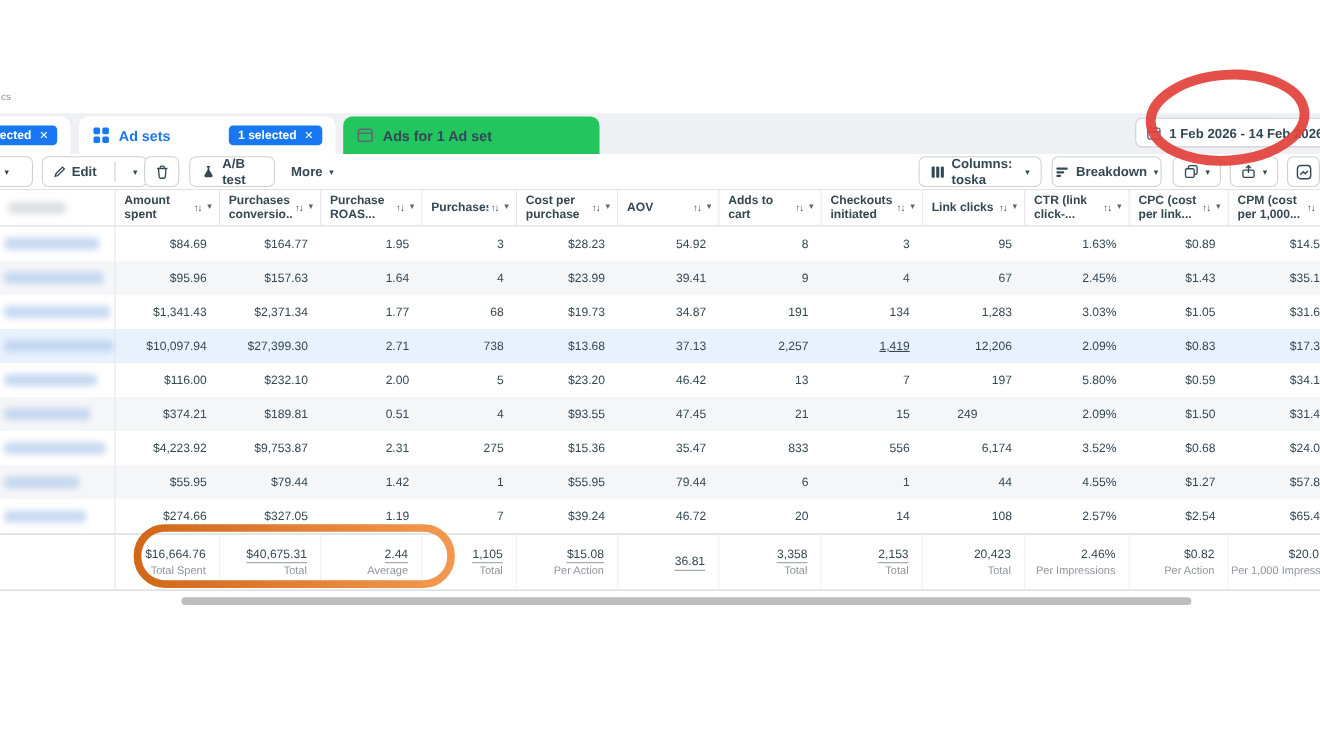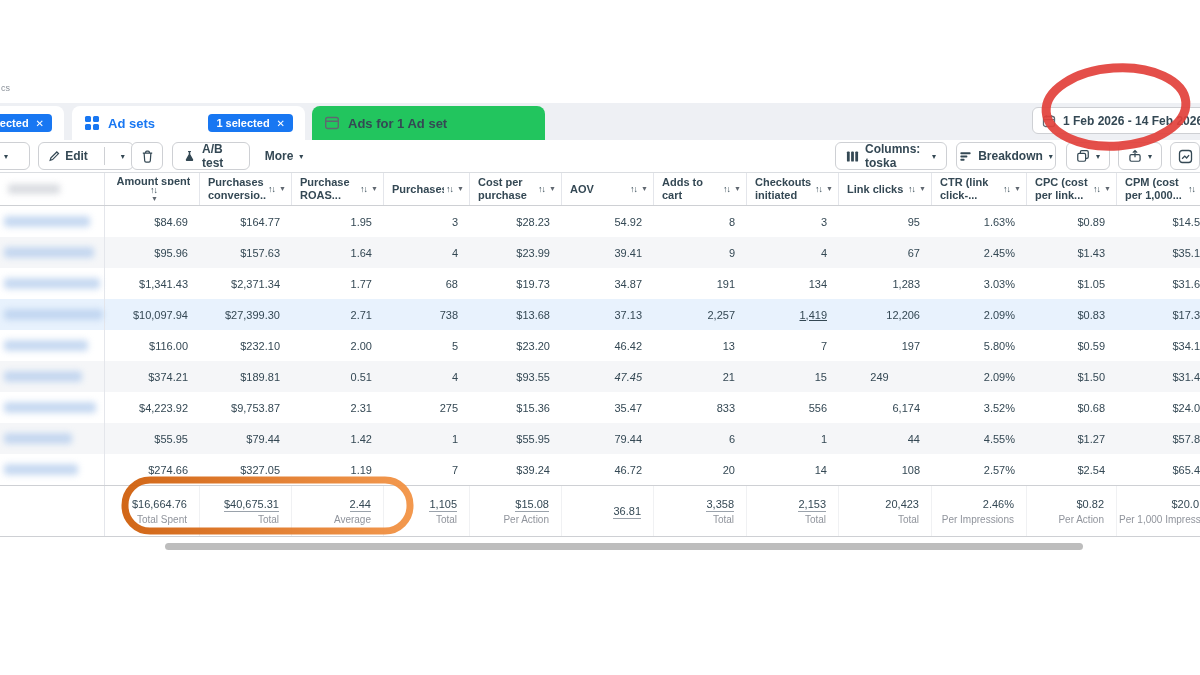--- a/index.html
+++ b/index.html
@@ -213,21 +213,21 @@
           </svg>
       </span>
     </div>
   </div>
 
   <div class="table">
     <div class="thead" id="thead">
       <div class="name-col">
           <div class="blurhdr"></div>
         </div>
-    <div class="th" style="width: 95px; min-width: 95px; flex-direction: column;">
+    <div class="th" style="width: 95px; min-width: 95px;">
           <span class="hlabel">Amount spent</span>
           <span class="sort">↑↓</span>
           <span class="hcaret">▼</span>
         </div>
         <div class="th" style="width: 92px; min-width: 92px;">
           <span class="hlabel">Purchases conversio...</span>
           <span class="sort">↑↓</span>
           <span class="hcaret">▼</span>
         </div>
         <div class="th" style="width: 92px; min-width: 92px;">
@@ -369,21 +369,21 @@
         </div>
         <div class="tr alt">
           <div class="name-col">
             <div class="blurline" style="width:78px"></div>
           </div>
           <div class="td" style="width: 95px; min-width: 95px;">$374.21</div>
           <div class="td" style="width: 92px; min-width: 92px;"><span class="u">$189.81</span></div>
           <div class="td" style="width: 92px; min-width: 92px;"><span class="u">0.51</span></div>
           <div class="td" style="width: 86px; min-width: 86px;"><span class="u">4</span></div>
           <div class="td" style="width: 92px; min-width: 92px;"><span class="u">$93.55</span></div>
-          <div class="td" style="width: 92px; min-width: 92px; font-style: italic;"><span class="u">47.45</span></div>
+          <div class="td" style="width: 92px; min-width: 92px;"><span class="u">47.45</span></div>
           <div class="td" style="width: 93px; min-width: 93px;"><span class="u">21</span></div>
           <div class="td" style="width: 92px; min-width: 92px;"><span class="u">15</span></div>
           <div class="td" style="width: 93px; min-width: 93px; text-align: center;">249</div>
           <div class="td" style="width: 95px; min-width: 95px;">2.09%</div>
           <div class="td" style="width: 90px; min-width: 90px;">$1.50</div>
           <div class="td" style="width: 95px; min-width: 95px;">$31.4</div>
         </div>
         <div class="tr">
           <div class="name-col">
             <div class="blurline" style="width:92px"></div>

